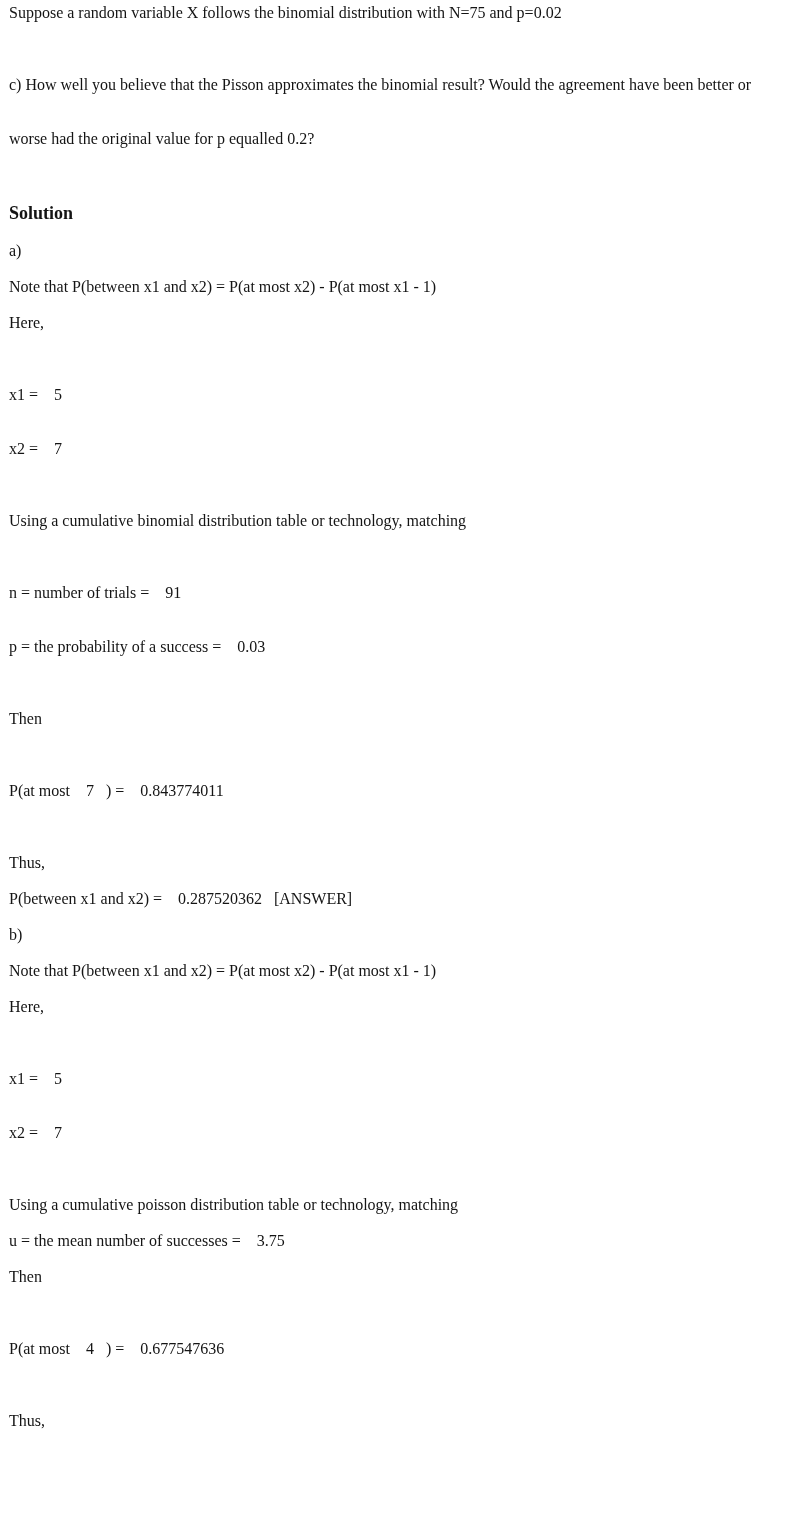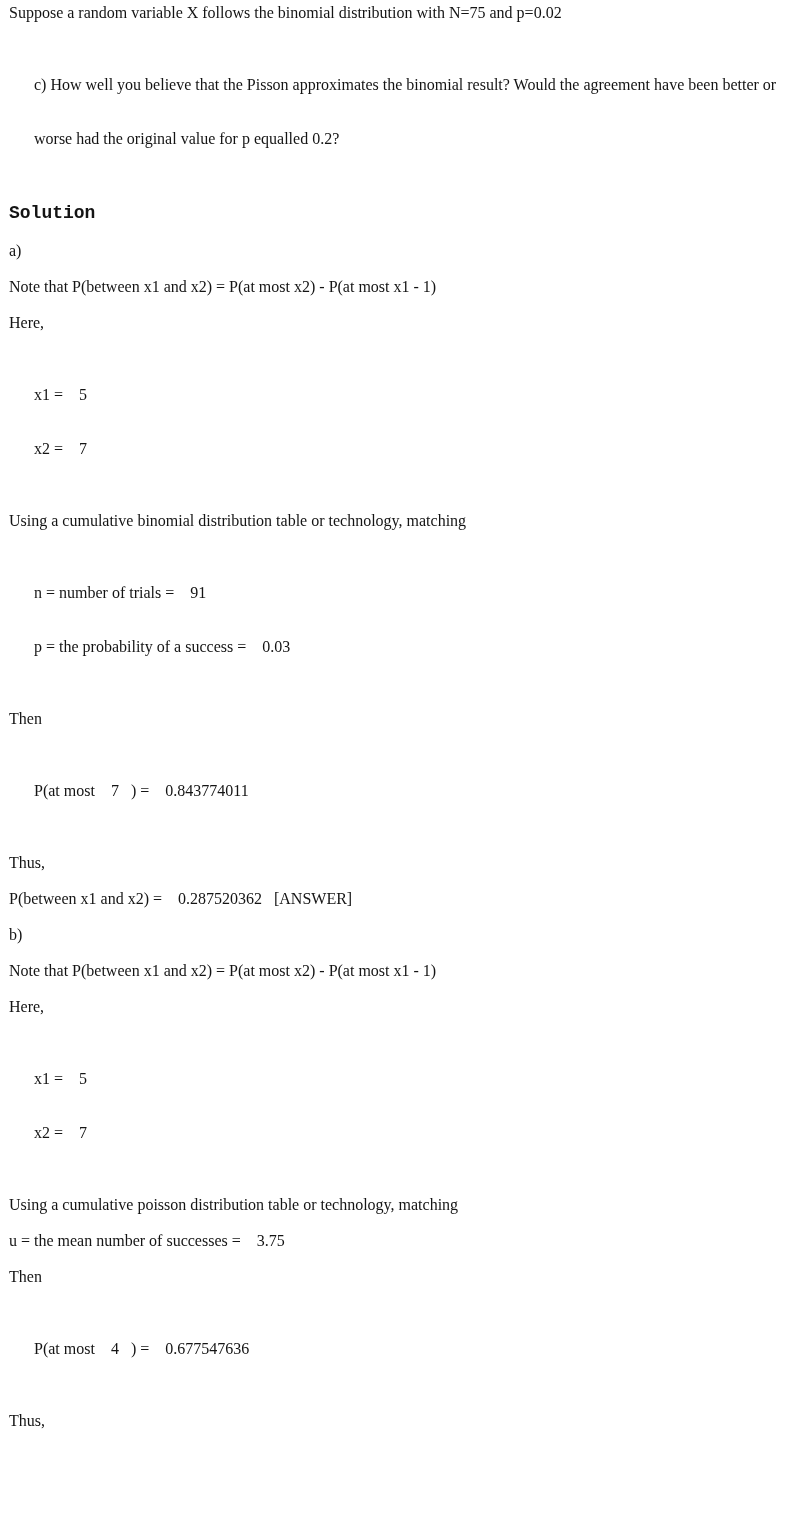--- a/index.html
+++ b/index.html
@@ -3,22 +3,22 @@
 <meta charset="utf-8">
 <style>
   html,body{margin:0;padding:0;}
   body{
     width:794px;height:1523px;background:#ffffff;color:#141414;
     font-family:"Liberation Serif", serif;font-size:16px;
     overflow:hidden;position:relative;
   }
   .doc{padding:4px 9px 0 9px;}
   .para{margin:0 0 18px 0;line-height:18px;white-space:pre-wrap;}
-  .para .line{white-space:pre-wrap;margin-left:25px;}
-  .heading{font-weight:bold;font-size:18px;line-height:22px;font-family:Liberation Mono, monospace;}
+  .para .line{white-space:pre-wrap;}
+  .heading{font-weight:bold;font-size:18px;line-height:22px;}
   .gap-top{margin-top:18px;}
 </style>
 </head>
 <body>
 
 <div class="doc">
   <div class="para">Suppose a random variable X follows the binomial distribution with N=75 and p=0.02</div>
 
   <div class="para">
     <div class="line">c) How well you believe that the Pisson approximates the binomial result? Would the agreement have been better or</div>

